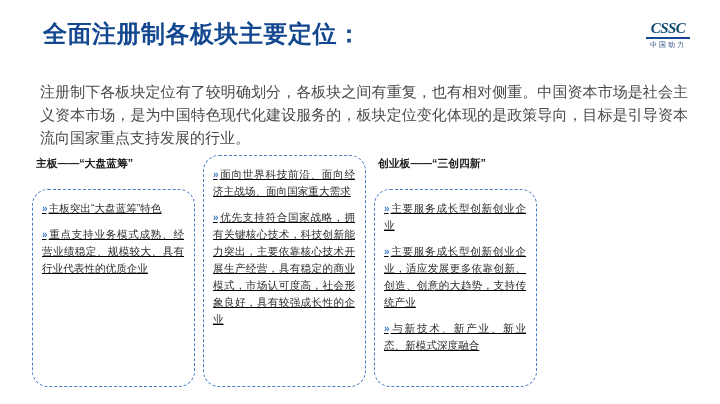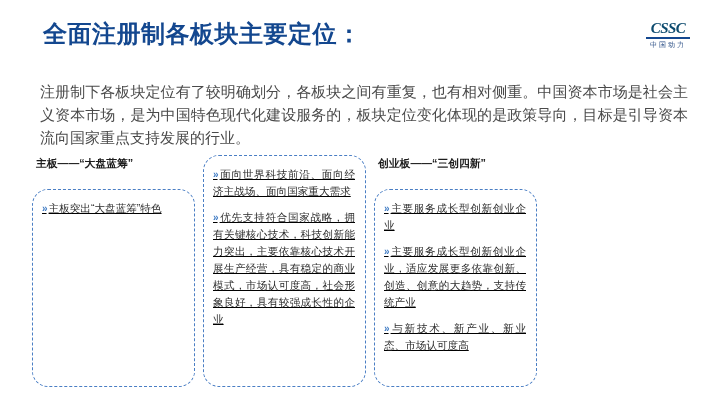--- a/index.html
+++ b/index.html
@@ -143,35 +143,36 @@
 </div>
 
 <div class="intro">注册制下各板块定位有了较明确划分，各板块之间有重复，也有相对侧重。中国资本市场是社会主义资本市场，是为中国特色现代化建设服务的，板块定位变化体现的是政策导向，目标是引导资本流向国家重点支持发展的行业。</div>
 
 <div class="columns">
 
   <div class="column">
     <div class="col-heading">主板——“大盘蓝筹”</div>
     <div class="col-box">
       <span class="bullet"><span class="chev">»</span><span>主板突出“大盘蓝筹”特色</span></span>
+      <span class="bullet"><span class="chev">»</span><span>重点支持业务模式成熟、经营业绩稳定、规模较大、具有行业代表性的优质企业</span></span>
     </div>
   </div>
 
   <div class="column">
     <div class="col-box">
       <span class="bullet"><span class="chev">»</span><span>面向世界科技前沿、面向经济主战场、面向国家重大需求</span></span>
       <span class="bullet"><span class="chev">»</span><span>优先支持符合国家战略，拥有关键核心技术，科技创新能力突出，主要依靠核心技术开展生产经营，具有稳定的商业模式，市场认可度高，社会形象良好，具有较强成长性的企业</span></span>
     </div>
   </div>
 
   <div class="column">
     <div class="col-heading">创业板——“三创四新”</div>
     <div class="col-box">
       <span class="bullet"><span class="chev">»</span><span>主要服务成长型创新创业企业</span></span>
       <span class="bullet"><span class="chev">»</span><span>主要服务成长型创新创业企业，适应发展更多依靠创新、创造、创意的大趋势，支持传统产业</span></span>
-      <span class="bullet"><span class="chev">»</span><span>与新技术、新产业、新业态、市场认可度高</span></span>
+      <span class="bullet"><span class="chev">»</span><span>与新技术、新产业、新业态、新模式深度融合</span></span>
     </div>
   </div>
 
   <div class="column">
   </div>
 
 </div>
 
 </body></html>

